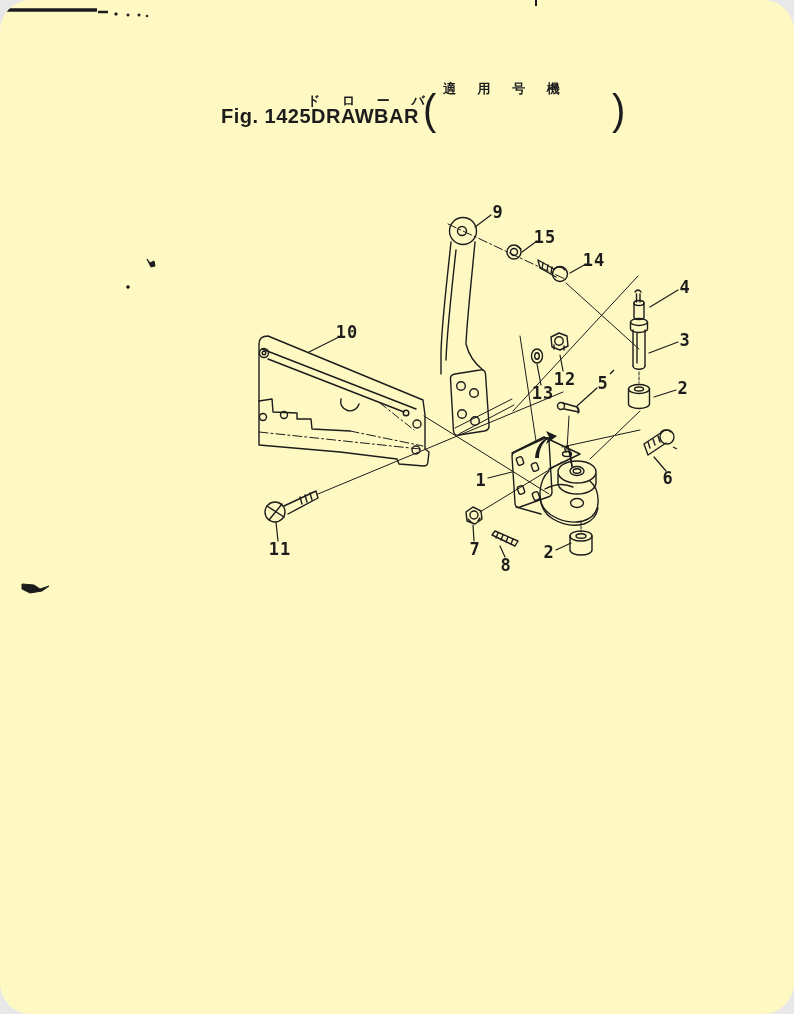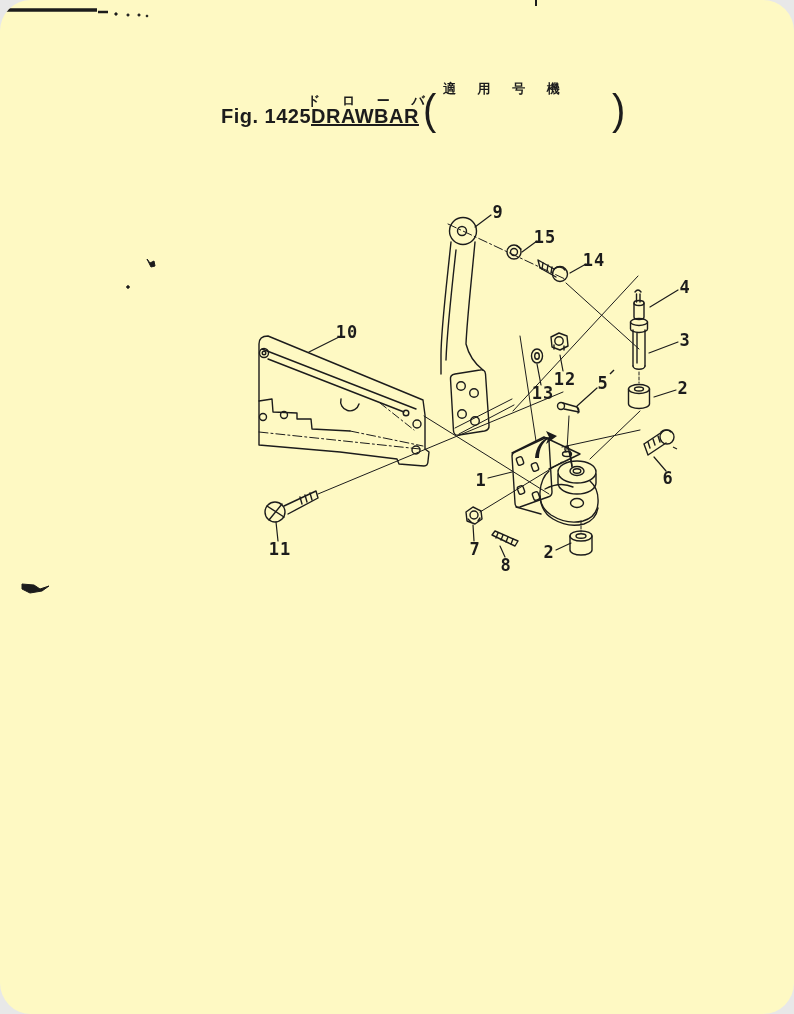--- a/index.html
+++ b/index.html
@@ -13,21 +13,21 @@
   svg text{font-family:"DejaVu Sans Mono",monospace;font-weight:bold;font-size:17px;
            letter-spacing:1px;fill:#1c1c1c;}
 </style>
 </head>
 <body>
 
 <div class="page">
 
   <div class="abs t-main" style="left:221px;top:105px;">Fig. 1425</div>
   <div class="abs t-kana" style="left:307px;top:92px;">ド ロ ー バ</div>
-  <div class="abs t-main" style="left:311px;top:105px;text-decoration:underline;">DRAWBAR</div>
+  <div class="abs t-main" style="left:311px;top:105px;">DRAWBAR</div>
   <div class="abs t-paren" style="left:423px;top:86px;">(</div>
   <div class="abs t-kanji" style="left:443px;top:80px;">適 用 号 機</div>
   <div class="abs t-paren" style="left:612px;top:86px;">)</div>
 
   <svg class="abs" style="left:0;top:0;" width="794" height="1014" viewBox="0 0 794 1014">
 
     <g stroke="#1c1c1c" fill="#1c1c1c">
       <path d="M0,10 L97,10" stroke-width="3.5" fill="none"></path>
       <path d="M98,12 L108,12" stroke-width="2.5" fill="none"></path>
       <circle cx="116" cy="14" r="1.2"></circle>

